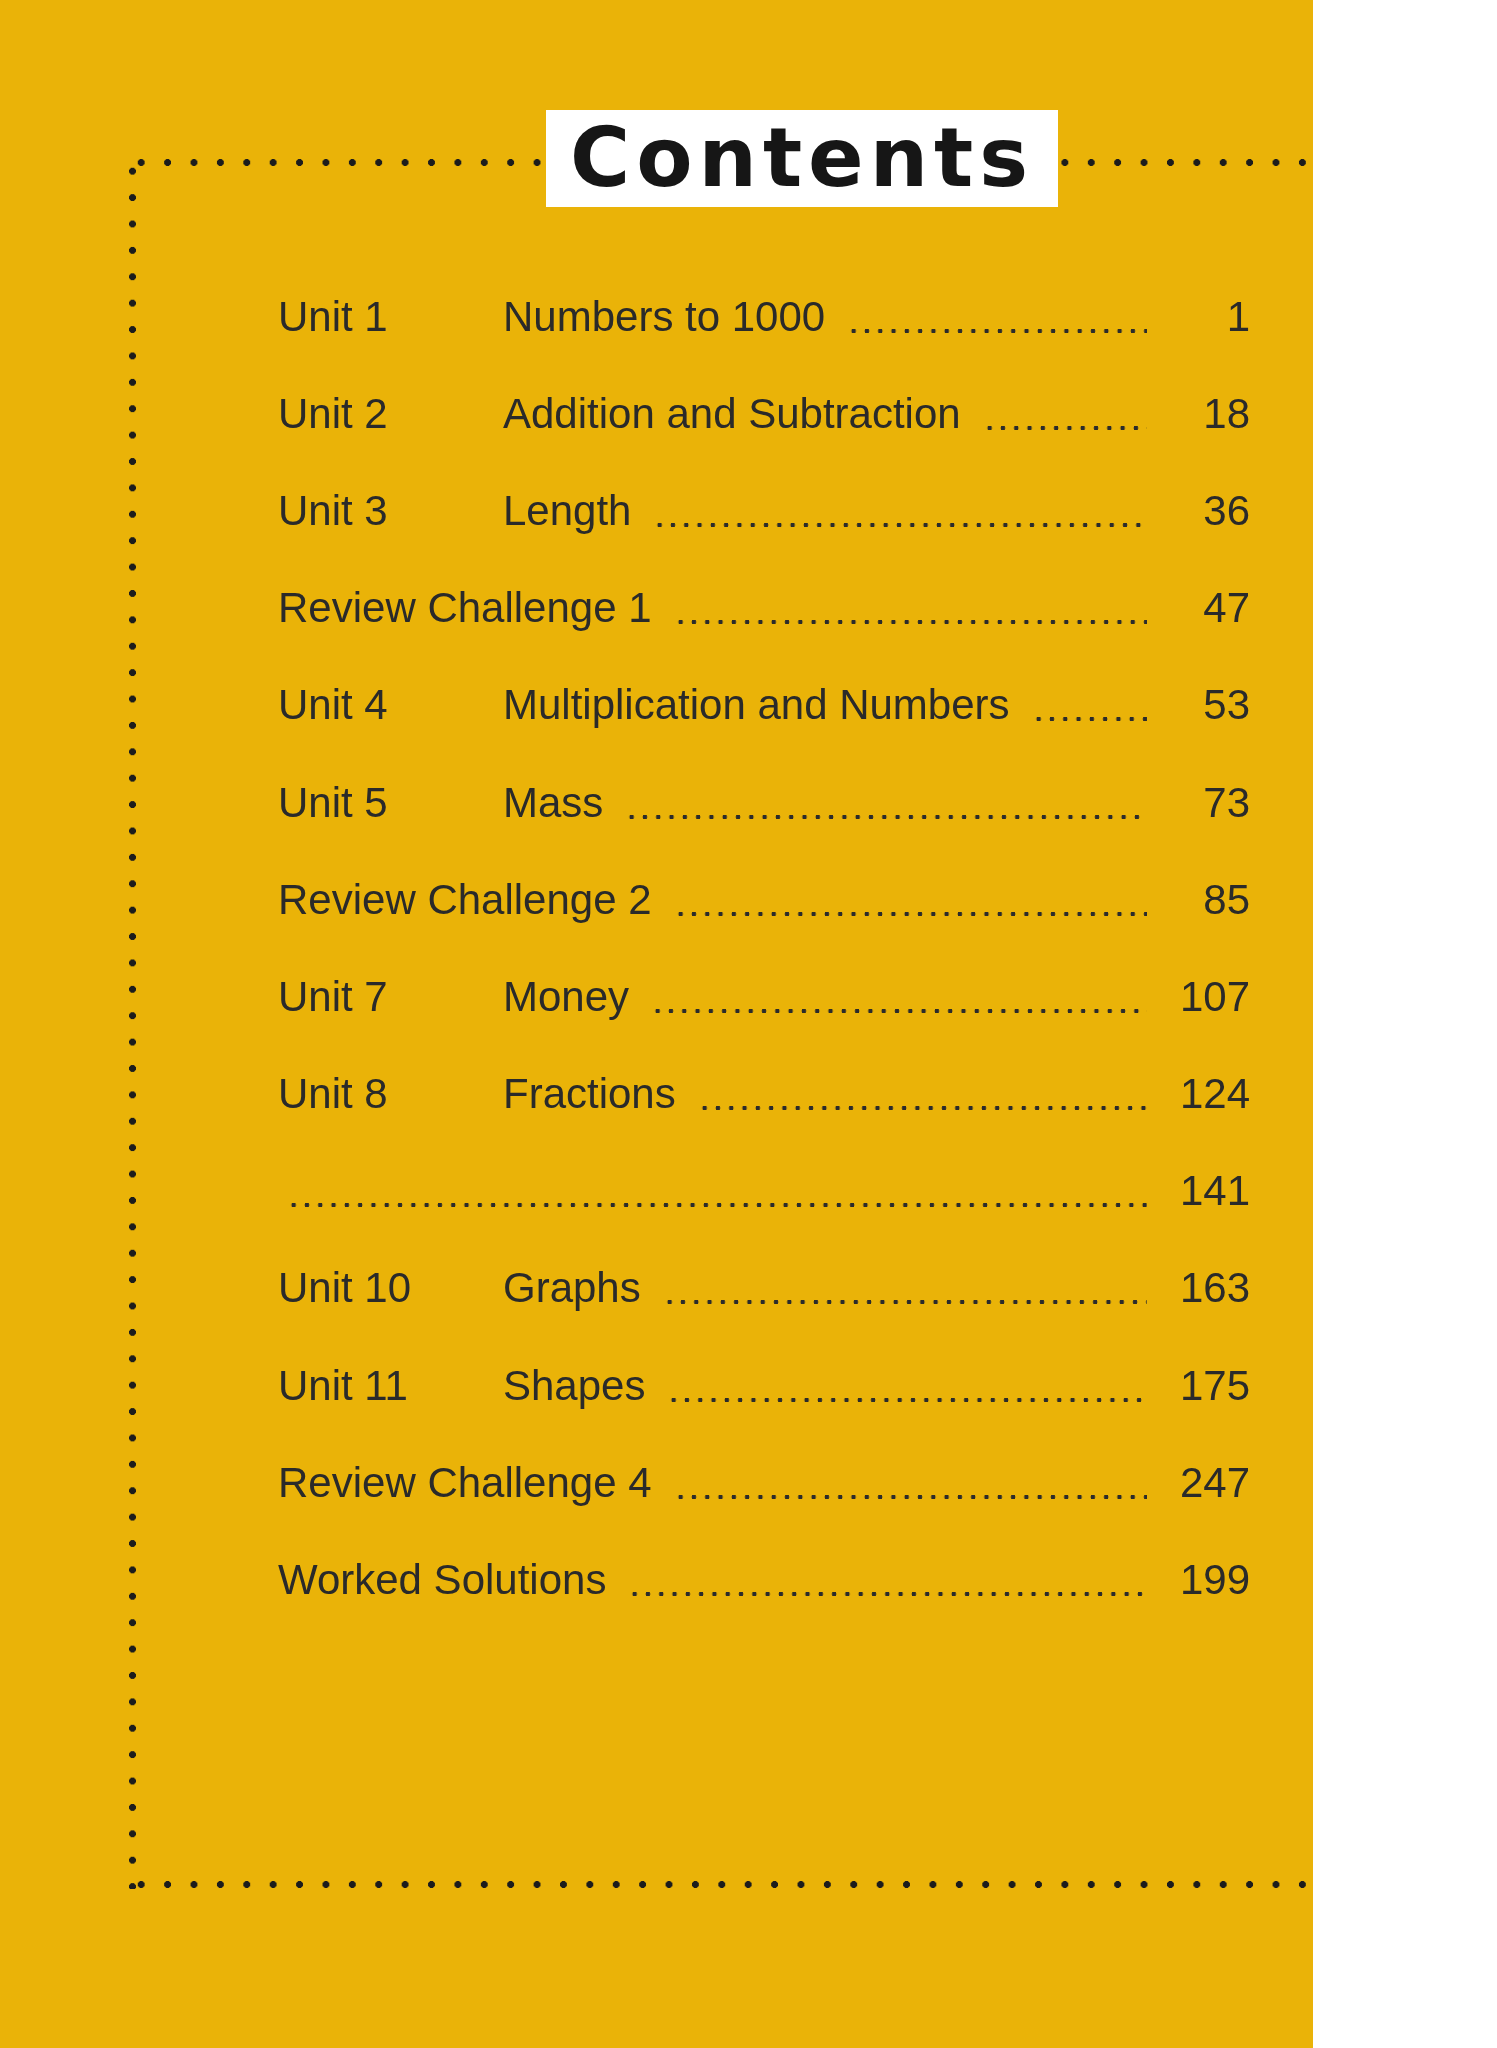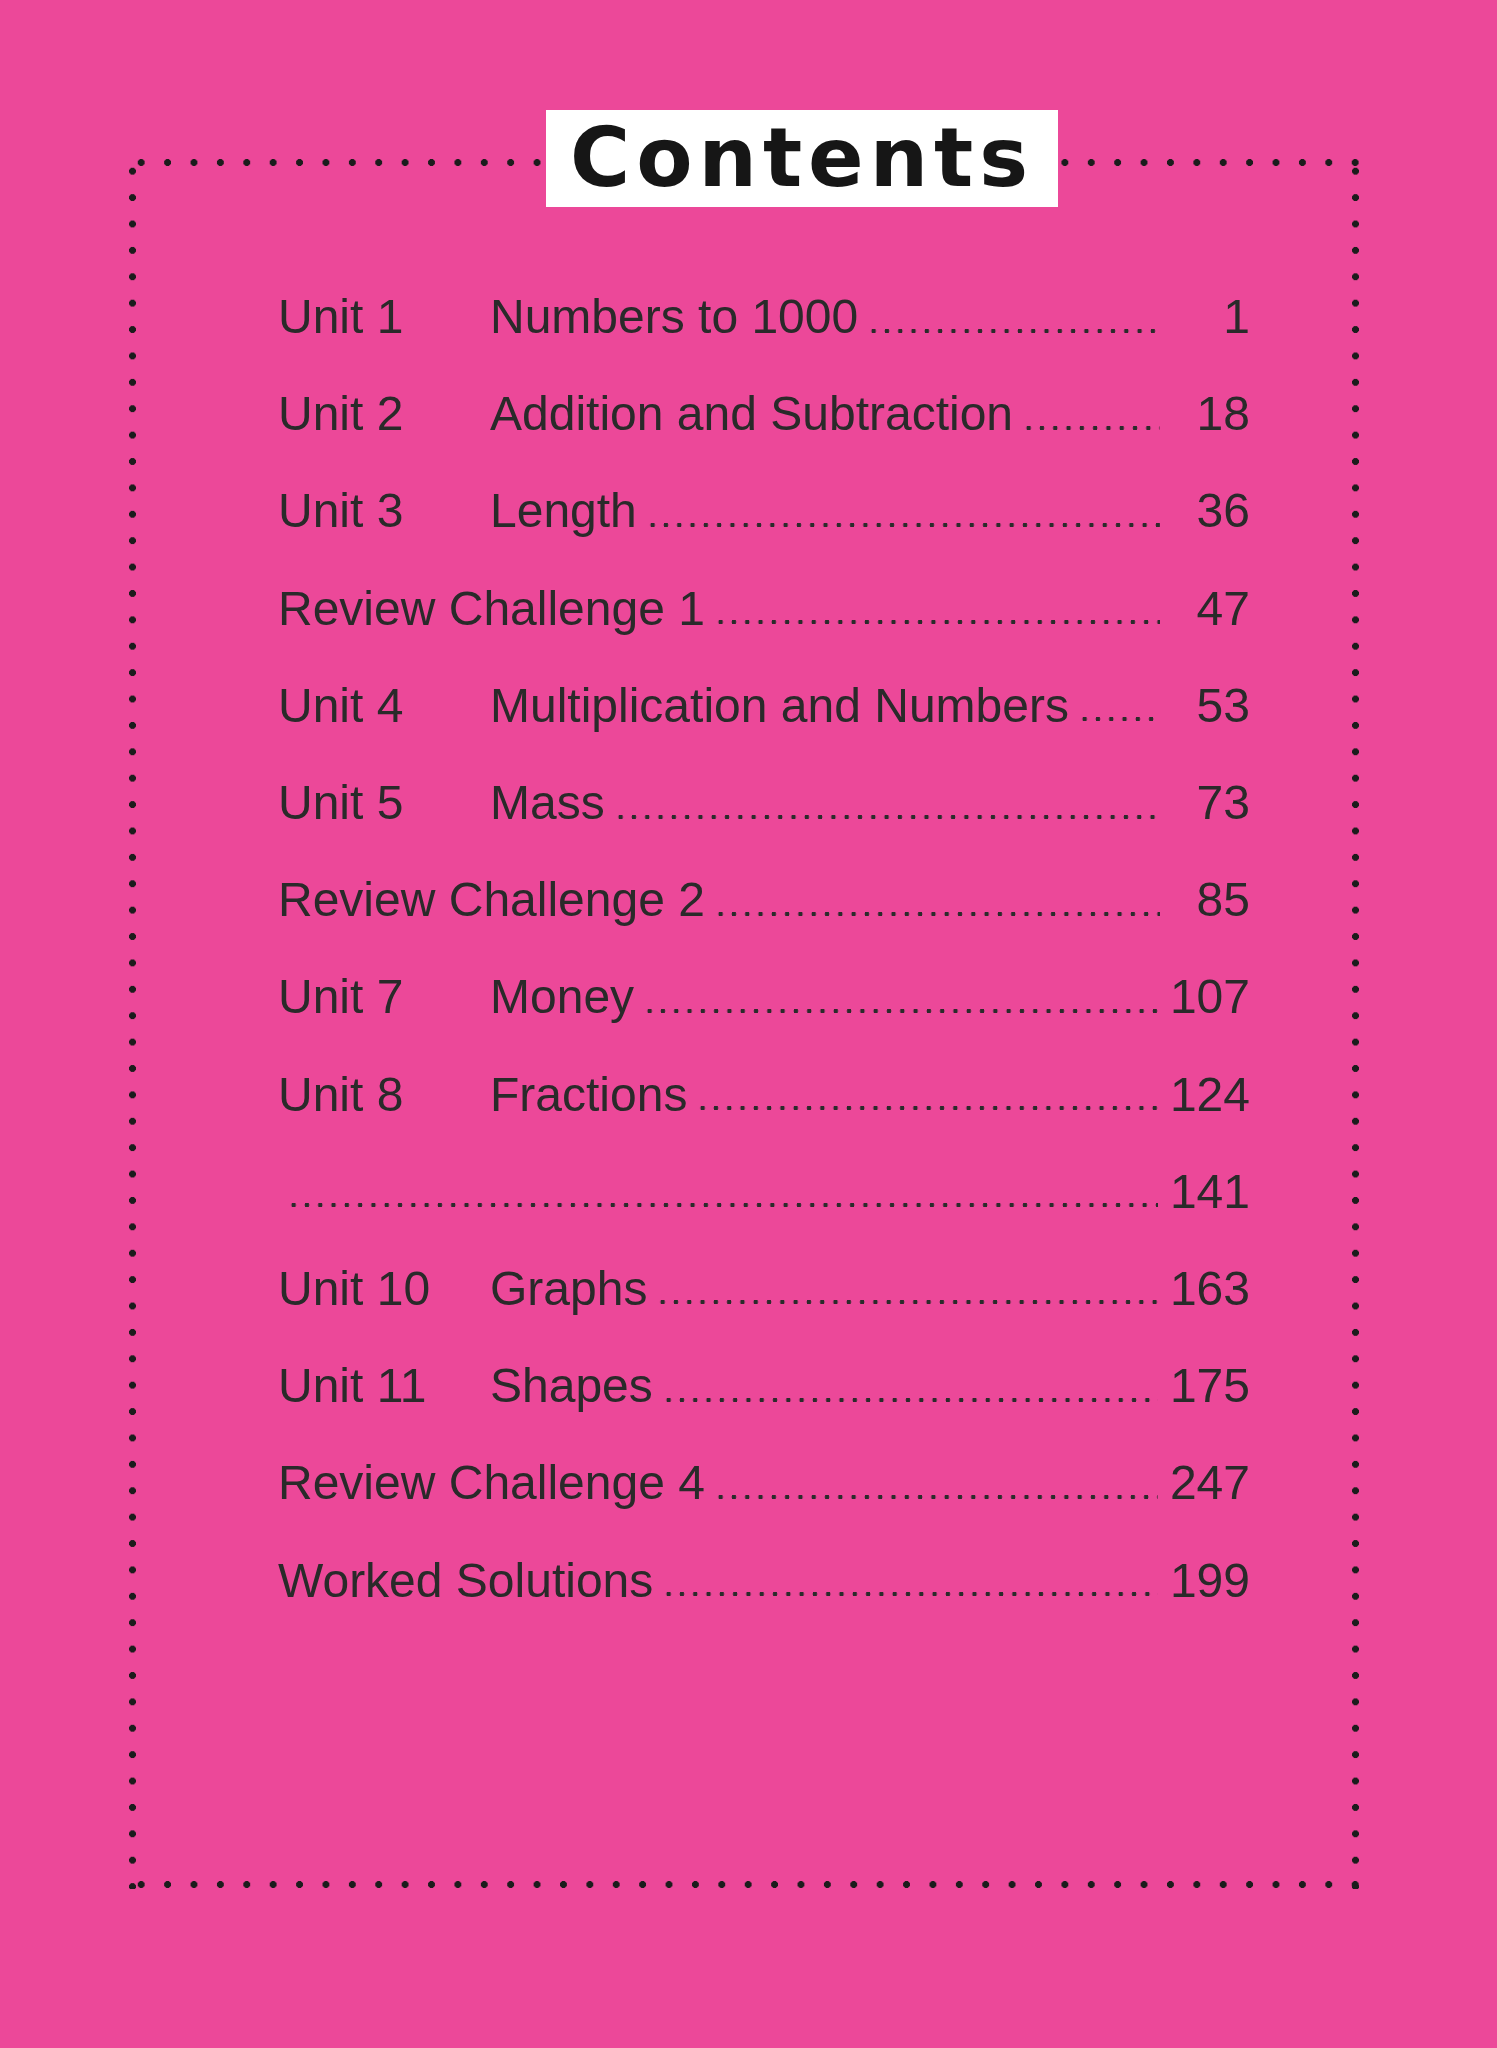--- a/index.html
+++ b/index.html
@@ -1,20 +1,20 @@
 <!DOCTYPE html>
 <html><head>
 <meta charset="utf-8">
 <style>
   html, body { margin: 0; padding: 0; background: #ffffff; }
   .page {
     position: relative;
-    width: 1497px;
+    width: 1313px;
     height: 2048px;
-    background: #ec4899;
+    background: #eab308;
     font-family: "Liberation Sans", sans-serif;
     color: #2a2a2a;
     overflow: hidden;
   }
 
   
   .strip { position: absolute; }
   .strip.h {
     left: 128px;
     width: 1236px;
@@ -59,22 +59,23 @@
   .toc {
     position: absolute;
     left: 278px;
     top: 268px;
     width: 972px;
   }
   .row {
     display: flex;
     align-items: center;
     height: 97.2px;
-    font-size: 48px;
+    font-size: 42px;
     white-space: nowrap;
+    gap: 13px;
   }
   .row .label { flex: none; }
   .row.unit .label { width: 212px; }
   .row .entry-title { flex: none; }
   .leader {
     flex: 1 1 auto;
     height: 6px;
     position: relative;
     top: 14px;
     margin-left: 9px;

